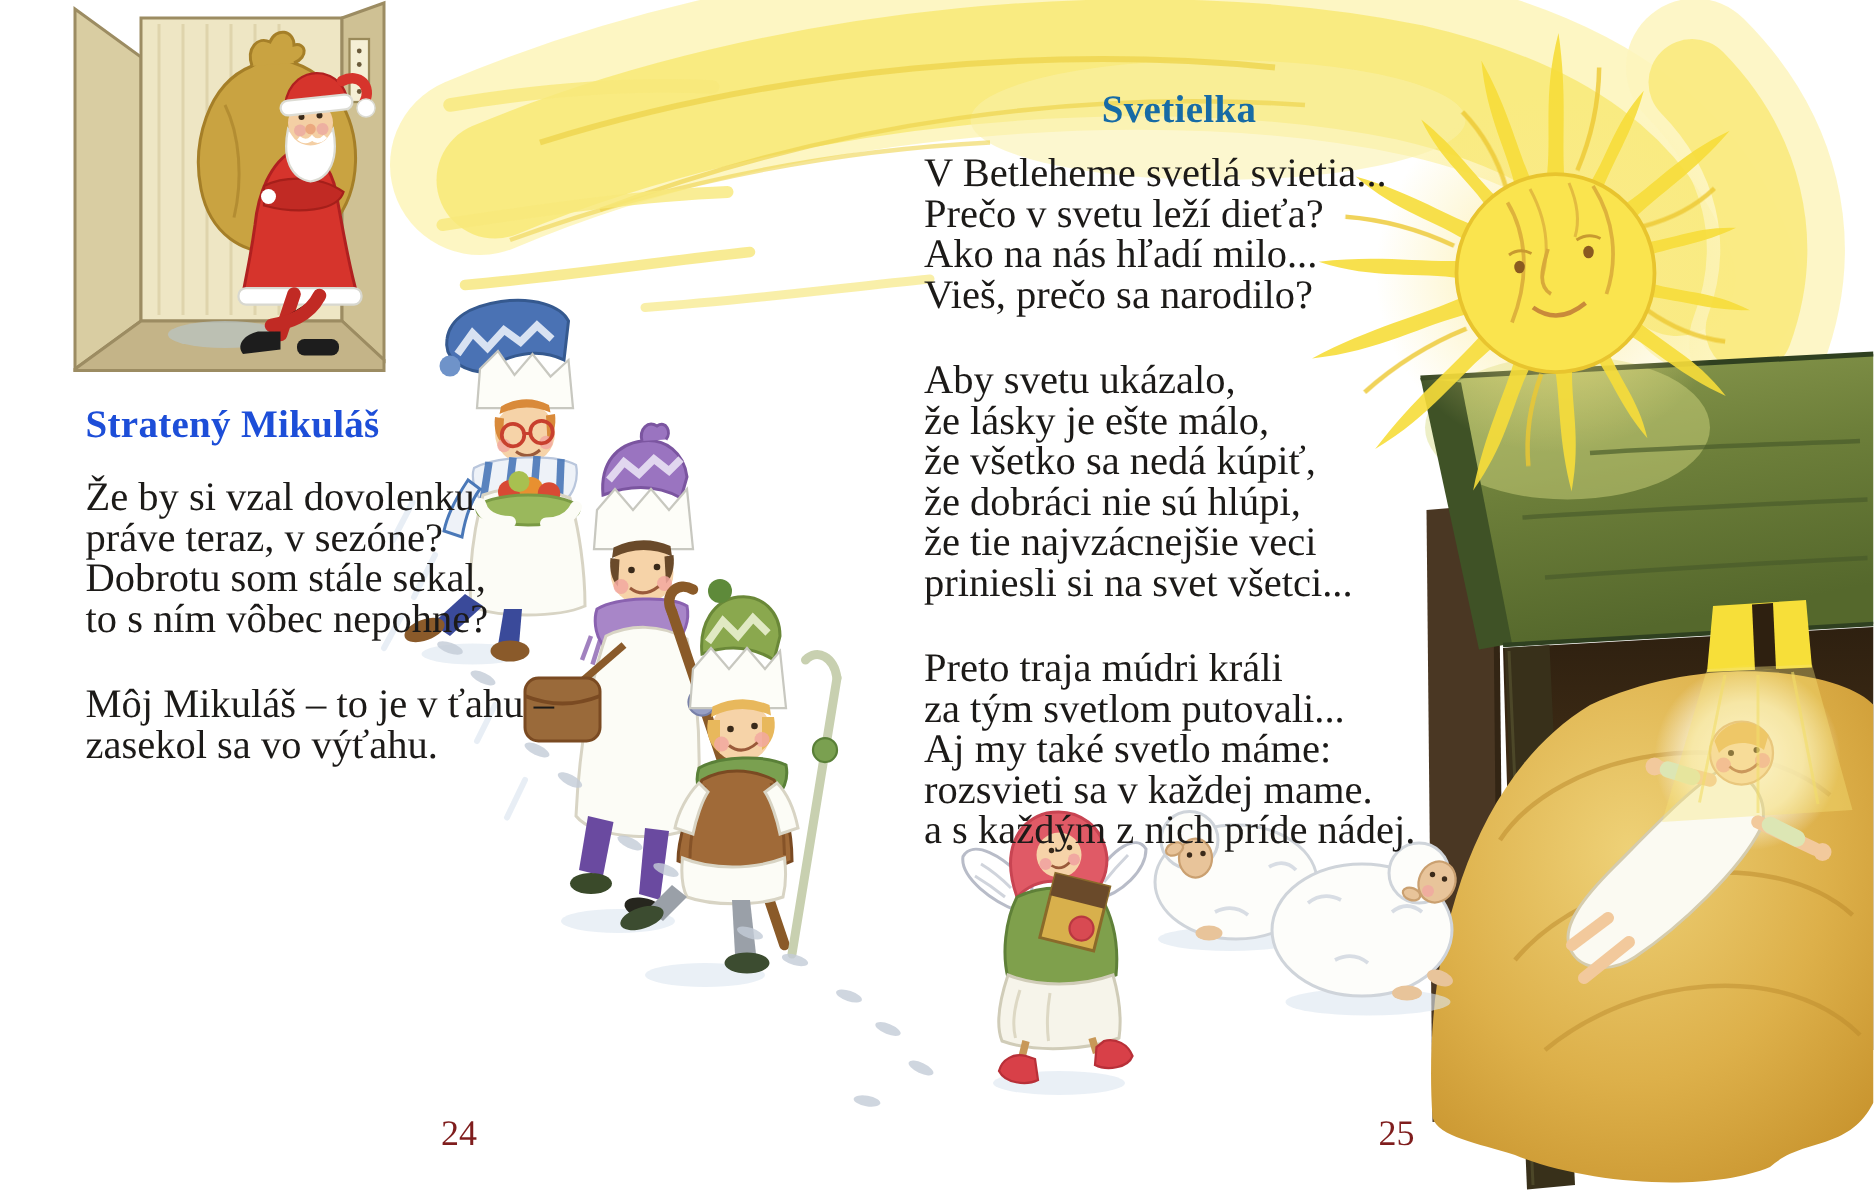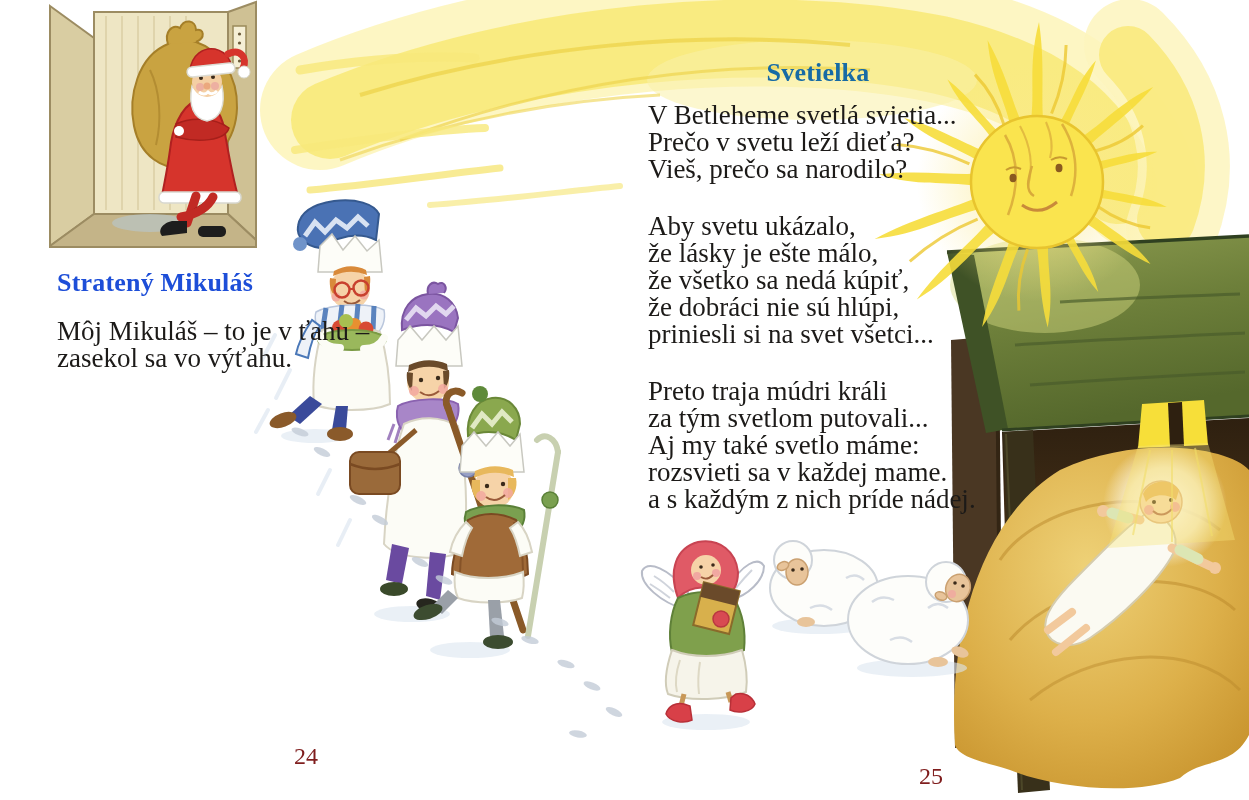--- a/index.html
+++ b/index.html
@@ -7,27 +7,27 @@
     width:1249px;height:800px;position:relative;overflow:hidden;
     background:#ffffff;
     font-family:"Liberation Serif", serif;
   }
   #art{position:absolute;left:0;top:0;z-index:1;}
   .textlayer{position:absolute;left:0;top:0;width:1249px;height:800px;z-index:2;}
   .poem{position:absolute;}
   .poem-title{font-weight:bold;font-size:26px;letter-spacing:.2px;margin:0 0 20px 0;}
   .poem-left{left:57px;top:268px;width:310px;}
   .poem-left .poem-title{color:#1d4ed8;}
-  .poem-right{left:648px;top:58px;width:340px;}
+  .poem-right{left:616px;top:58px;width:340px;}
   .poem-right .poem-title{color:#176ba5;text-align:center;margin-bottom:14px;}
   .stanza{margin:0 0 30px 0;}
   .line{font-size:27px;line-height:27px;color:#1c1a18;white-space:nowrap;}
   .pagenum{position:absolute;font-size:24px;font-weight:normal;color:#7f1d1d;z-index:2;}
   .pagenum-left{left:294px;top:743px;}
-  .pagenum-right{left:919px;top:743px;margin-top:20px;}
+  .pagenum-right{left:919px;top:743px;}
 </style>
 </head>
 <body>
 
 <svg id="art" width="1249" height="800" viewBox="0 0 1249 800" xmlns="http://www.w3.org/2000/svg">
   <defs>
     <linearGradient id="roofGrad" x1="0" y1="0" x2="0.3" y2="1">
       <stop offset="0" stop-color="#8d9c50"></stop>
         <stop offset="0.5" stop-color="#6d7f3a"></stop>
         <stop offset="1" stop-color="#55682c"></stop>
@@ -388,37 +388,45 @@
     <path d="M 684,704 C 676,702 668,706 666,714 C 670,722 684,724 692,720 L 690,706 Z" fill="#d84048" stroke="#b83038" stroke-width="1.5"></path>
     <path d="M 736,694 C 744,692 752,696 755,704 C 752,712 738,714 730,710 L 731,698 Z" fill="#d84048" stroke="#b83038" stroke-width="1.5"></path>
   </g>
 </svg>
 
 <div class="textlayer">
 
   <div class="poem poem-left">
     <h2 class="poem-title">Stratený Mikuláš</h2>
     <div class="stanza">
+      <div class="line">Že by si vzal dovolenku</div>
+      <div class="line">práve teraz, v sezóne?</div>
+      <div class="line">Dobrotu som stále sekal,</div>
+      <div class="line">to s ním vôbec nepohne?</div>
+    </div>
+    <div class="stanza">
       <div class="line">Môj Mikuláš – to je v ťahu –</div>
       <div class="line">zasekol sa vo výťahu.</div>
     </div>
   </div>
 
   <div class="poem poem-right">
     <h2 class="poem-title">Svetielka</h2>
     <div class="stanza">
       <div class="line">V Betleheme svetlá svietia...</div>
       <div class="line">Prečo v svetu leží dieťa?</div>
+      <div class="line">Ako na nás hľadí milo...</div>
       <div class="line">Vieš, prečo sa narodilo?</div>
     </div>
     <div class="stanza">
       <div class="line">Aby svetu ukázalo,</div>
       <div class="line">že lásky je ešte málo,</div>
       <div class="line">že všetko sa nedá kúpiť,</div>
       <div class="line">že dobráci nie sú hlúpi,</div>
+      <div class="line">že tie najvzácnejšie veci</div>
       <div class="line">priniesli si na svet všetci...</div>
     </div>
     <div class="stanza">
       <div class="line">Preto traja múdri králi</div>
       <div class="line">za tým svetlom putovali...</div>
       <div class="line">Aj my také svetlo máme:</div>
       <div class="line">rozsvieti sa v každej mame.</div>
       <div class="line">a s každým z nich príde nádej.</div>
     </div>
   </div>

